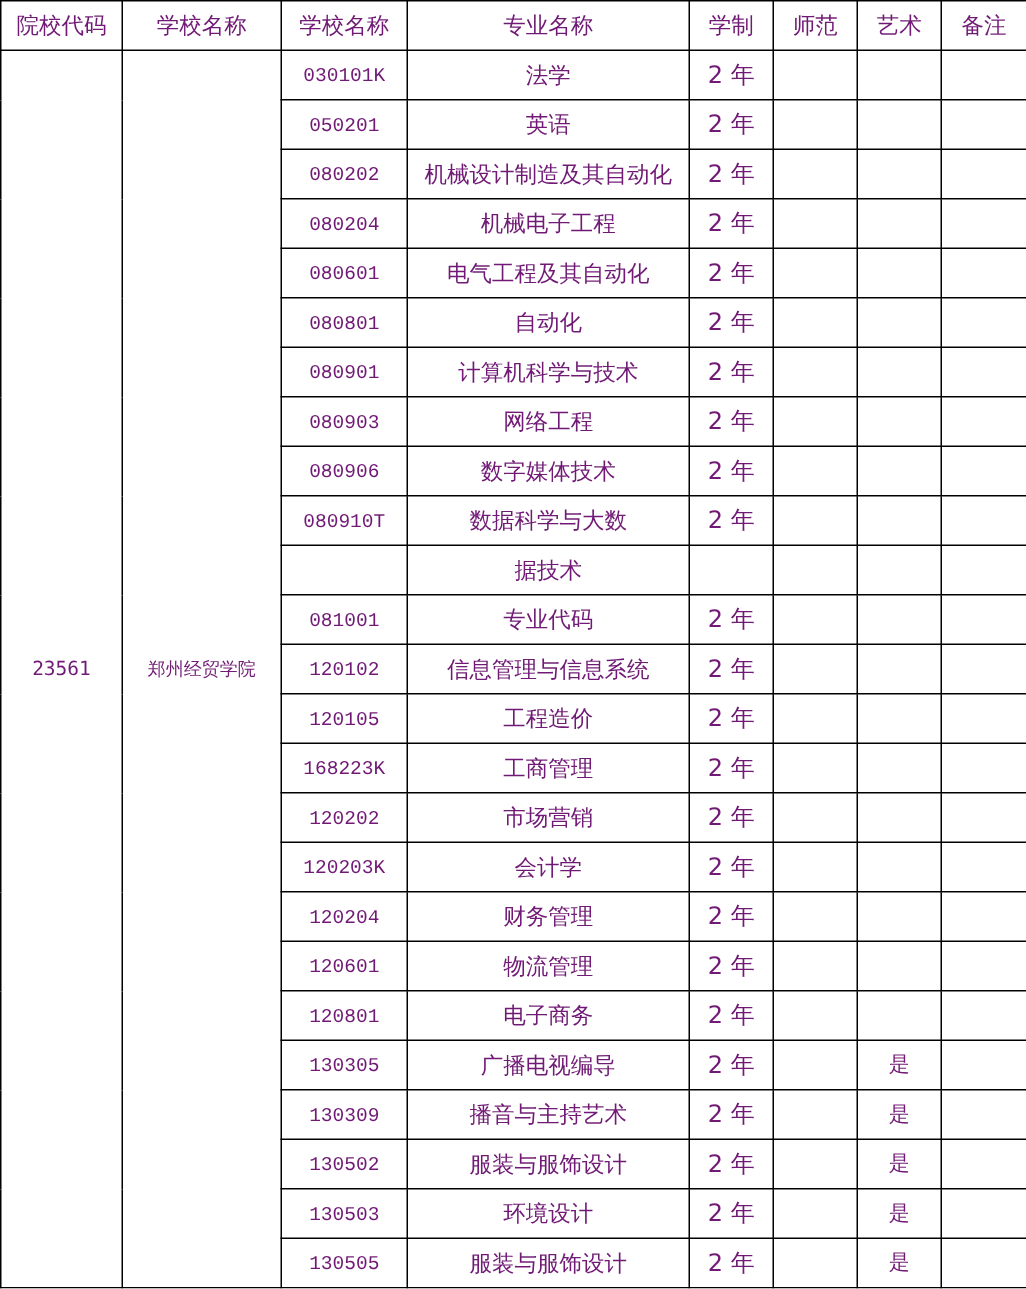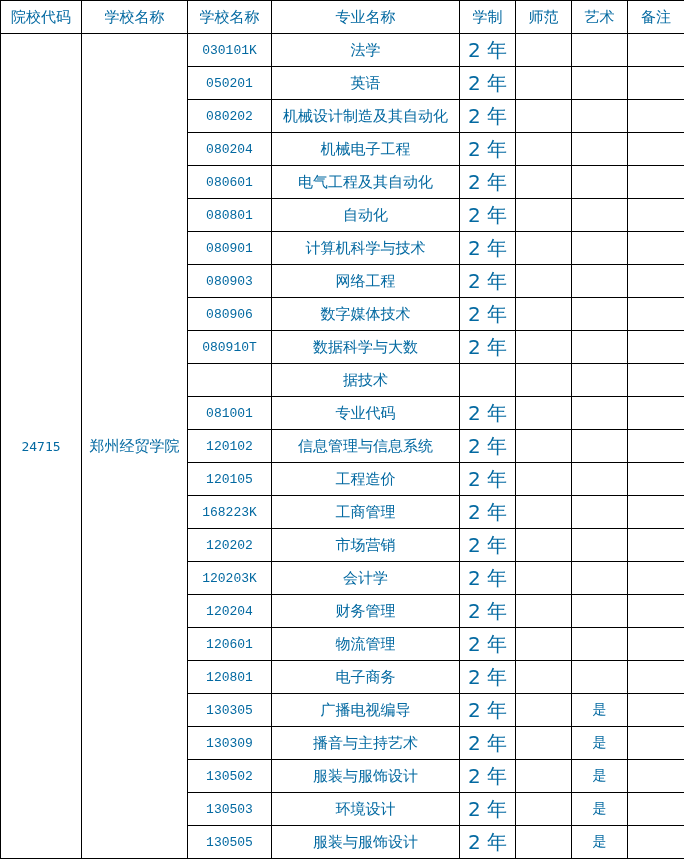--- a/index.html
+++ b/index.html
@@ -3,38 +3,38 @@
   <meta charset="utf-8">
   <style>
     html, body { margin: 0; padding: 0; background: #ffffff; }
     body { width: 684px; height: 859px; overflow: hidden; }
     table {
       border-collapse: collapse;
       table-layout: fixed;
       width: 684px;
       font-family: "DejaVu Sans", "Liberation Sans", sans-serif;
       font-size: 14px;
-      color: #0369a1;
+      color: #701a75;
     }
     td, th {
       border: 1px solid #000;
       height: 32px;
       padding: 0;
       text-align: center;
       vertical-align: middle;
       font-weight: normal;
       white-space: nowrap;
       overflow: hidden;
     }
     th { font-size: 15px; }
     td.code { font-family: Liberation Mono, monospace; font-size: 13px; }
     td.name { font-size: 15px; font-family: Liberation Serif, serif; }
-    td.len { font-size: 20px; }
+    td.len { font-size: 16px; }
     td.school-code { font-family: "DejaVu Sans Mono", "Liberation Mono", monospace; font-size: 13px; }
-    td.school-name { font-size: 15px; font-family: Liberation Serif, serif; }
+    td.school-name { font-size: 12px; font-family: Liberation Serif, serif; }
   </style>
 </head>
 <body>
 
 <table>
   <colgroup>
     <col style="width:81px">
     <col style="width:106px">
     <col style="width:84px">
     <col style="width:188px">
@@ -50,21 +50,21 @@
       <th>学校名称</th>
       <th>专业名称</th>
       <th>学制</th>
       <th>师范</th>
       <th>艺术</th>
       <th>备注</th>
     </tr>
   </thead>
   <tbody id="tbody">
       <tr>
-        <td class="school-code" rowspan="25">24715</td>
+        <td class="school-code" rowspan="25">23561</td>
         <td class="school-name" rowspan="25">郑州经贸学院</td>
         <td class="code">030101K</td>
         <td class="name">法学</td>
         <td class="len">2 年</td>
         <td class="flag"></td>
         <td class="flag"></td>
         <td class="flag"></td>
       </tr>
       <tr>
         <td class="code">050201</td>

